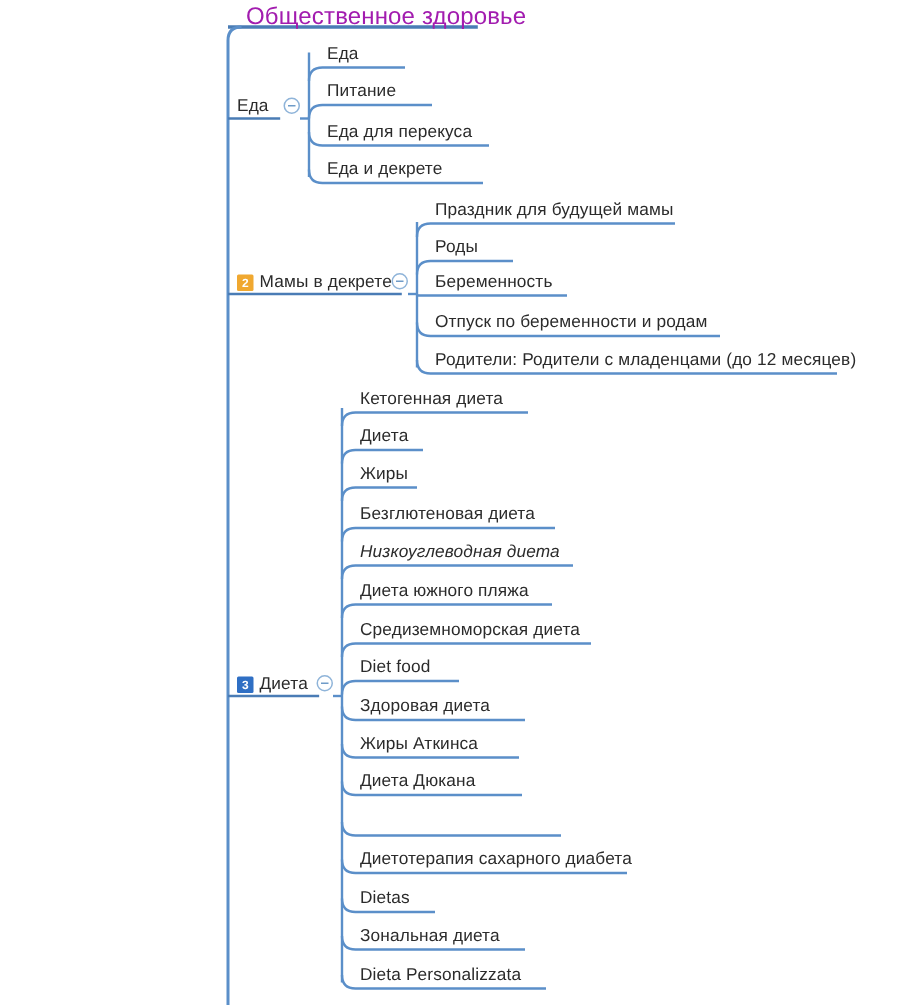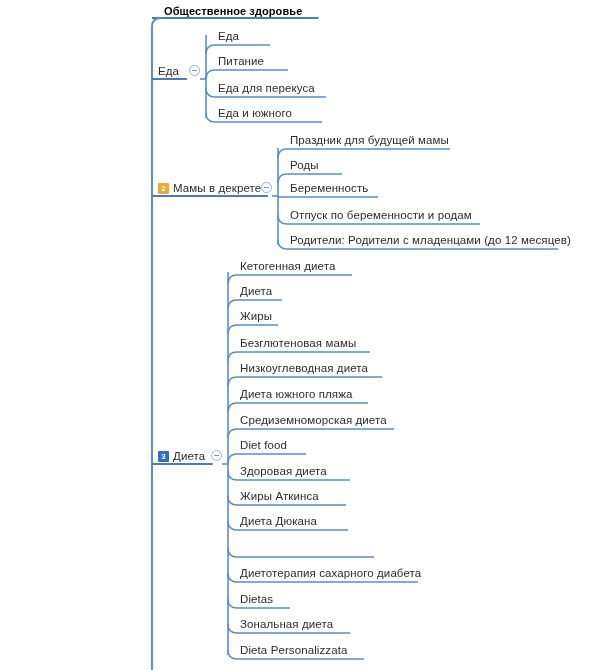--- a/index.html
+++ b/index.html
@@ -37,23 +37,22 @@
     align-items: center;
     height: 17px;
     line-height: 17px;
   }
   .node-label {
     font-size: 11.5px;
     color: #2b2b2b;
     letter-spacing: 0.1px;
   }
   .node.root .node-label {
-    font-size: 11px;
-    color: #000000;
-    font-weight: bold;
+    font-size: 16px;
+    color: #a21caf;
   }
   .badge {
     display: inline-block;
     width: 11px;
     height: 11px;
     line-height: 11px;
     text-align: center;
     font-size: 8px;
     font-weight: bold;
     color: #ffffff;
@@ -135,21 +134,21 @@
     <div class="node" style="left: 218px; top: 28px;">
       <span class="node-label">Еда</span>
     </div>
     <div class="node" style="left: 218px; top: 53px;">
       <span class="node-label">Питание</span>
     </div>
     <div class="node" style="left: 218px; top: 80px;">
       <span class="node-label">Еда для перекуса</span>
     </div>
     <div class="node" style="left: 218px; top: 105px;">
-      <span class="node-label">Еда и южного</span>
+      <span class="node-label">Еда и декрете</span>
     </div>
     <div class="node" style="left: 158px; top: 180px;">
       <span class="badge b-orange" style="background: rgb(240, 168, 48);">2</span>
       <span class="node-label">Мамы в декрете</span>
     </div>
     <div class="toggle" style="left: 261px; top: 182px;"></div>
     <div class="node" style="left: 290px; top: 132px;">
       <span class="node-label">Праздник для будущей мамы</span>
     </div>
     <div class="node" style="left: 290px; top: 157px;">
@@ -172,23 +171,23 @@
     <div class="node" style="left: 240px; top: 258px;">
       <span class="node-label">Кетогенная диета</span>
     </div>
     <div class="node" style="left: 240px; top: 283px;">
       <span class="node-label">Диета</span>
     </div>
     <div class="node" style="left: 240px; top: 308px;">
       <span class="node-label">Жиры</span>
     </div>
     <div class="node" style="left: 240px; top: 335px;">
-      <span class="node-label">Безглютеновая мамы</span>
-    </div>
-    <div class="node" style="left: 240px; top: 360px;">
+      <span class="node-label">Безглютеновая диета</span>
+    </div>
+    <div class="node" style="left: 240px; top: 360px; font-style: italic;">
       <span class="node-label">Низкоуглеводная диета</span>
     </div>
     <div class="node" style="left: 240px; top: 386px;">
       <span class="node-label">Диета южного пляжа</span>
     </div>
     <div class="node" style="left: 240px; top: 412px;">
       <span class="node-label">Средиземноморская диета</span>
     </div>
     <div class="node" style="left: 240px; top: 437px;">
       <span class="node-label">Diet food</span>

